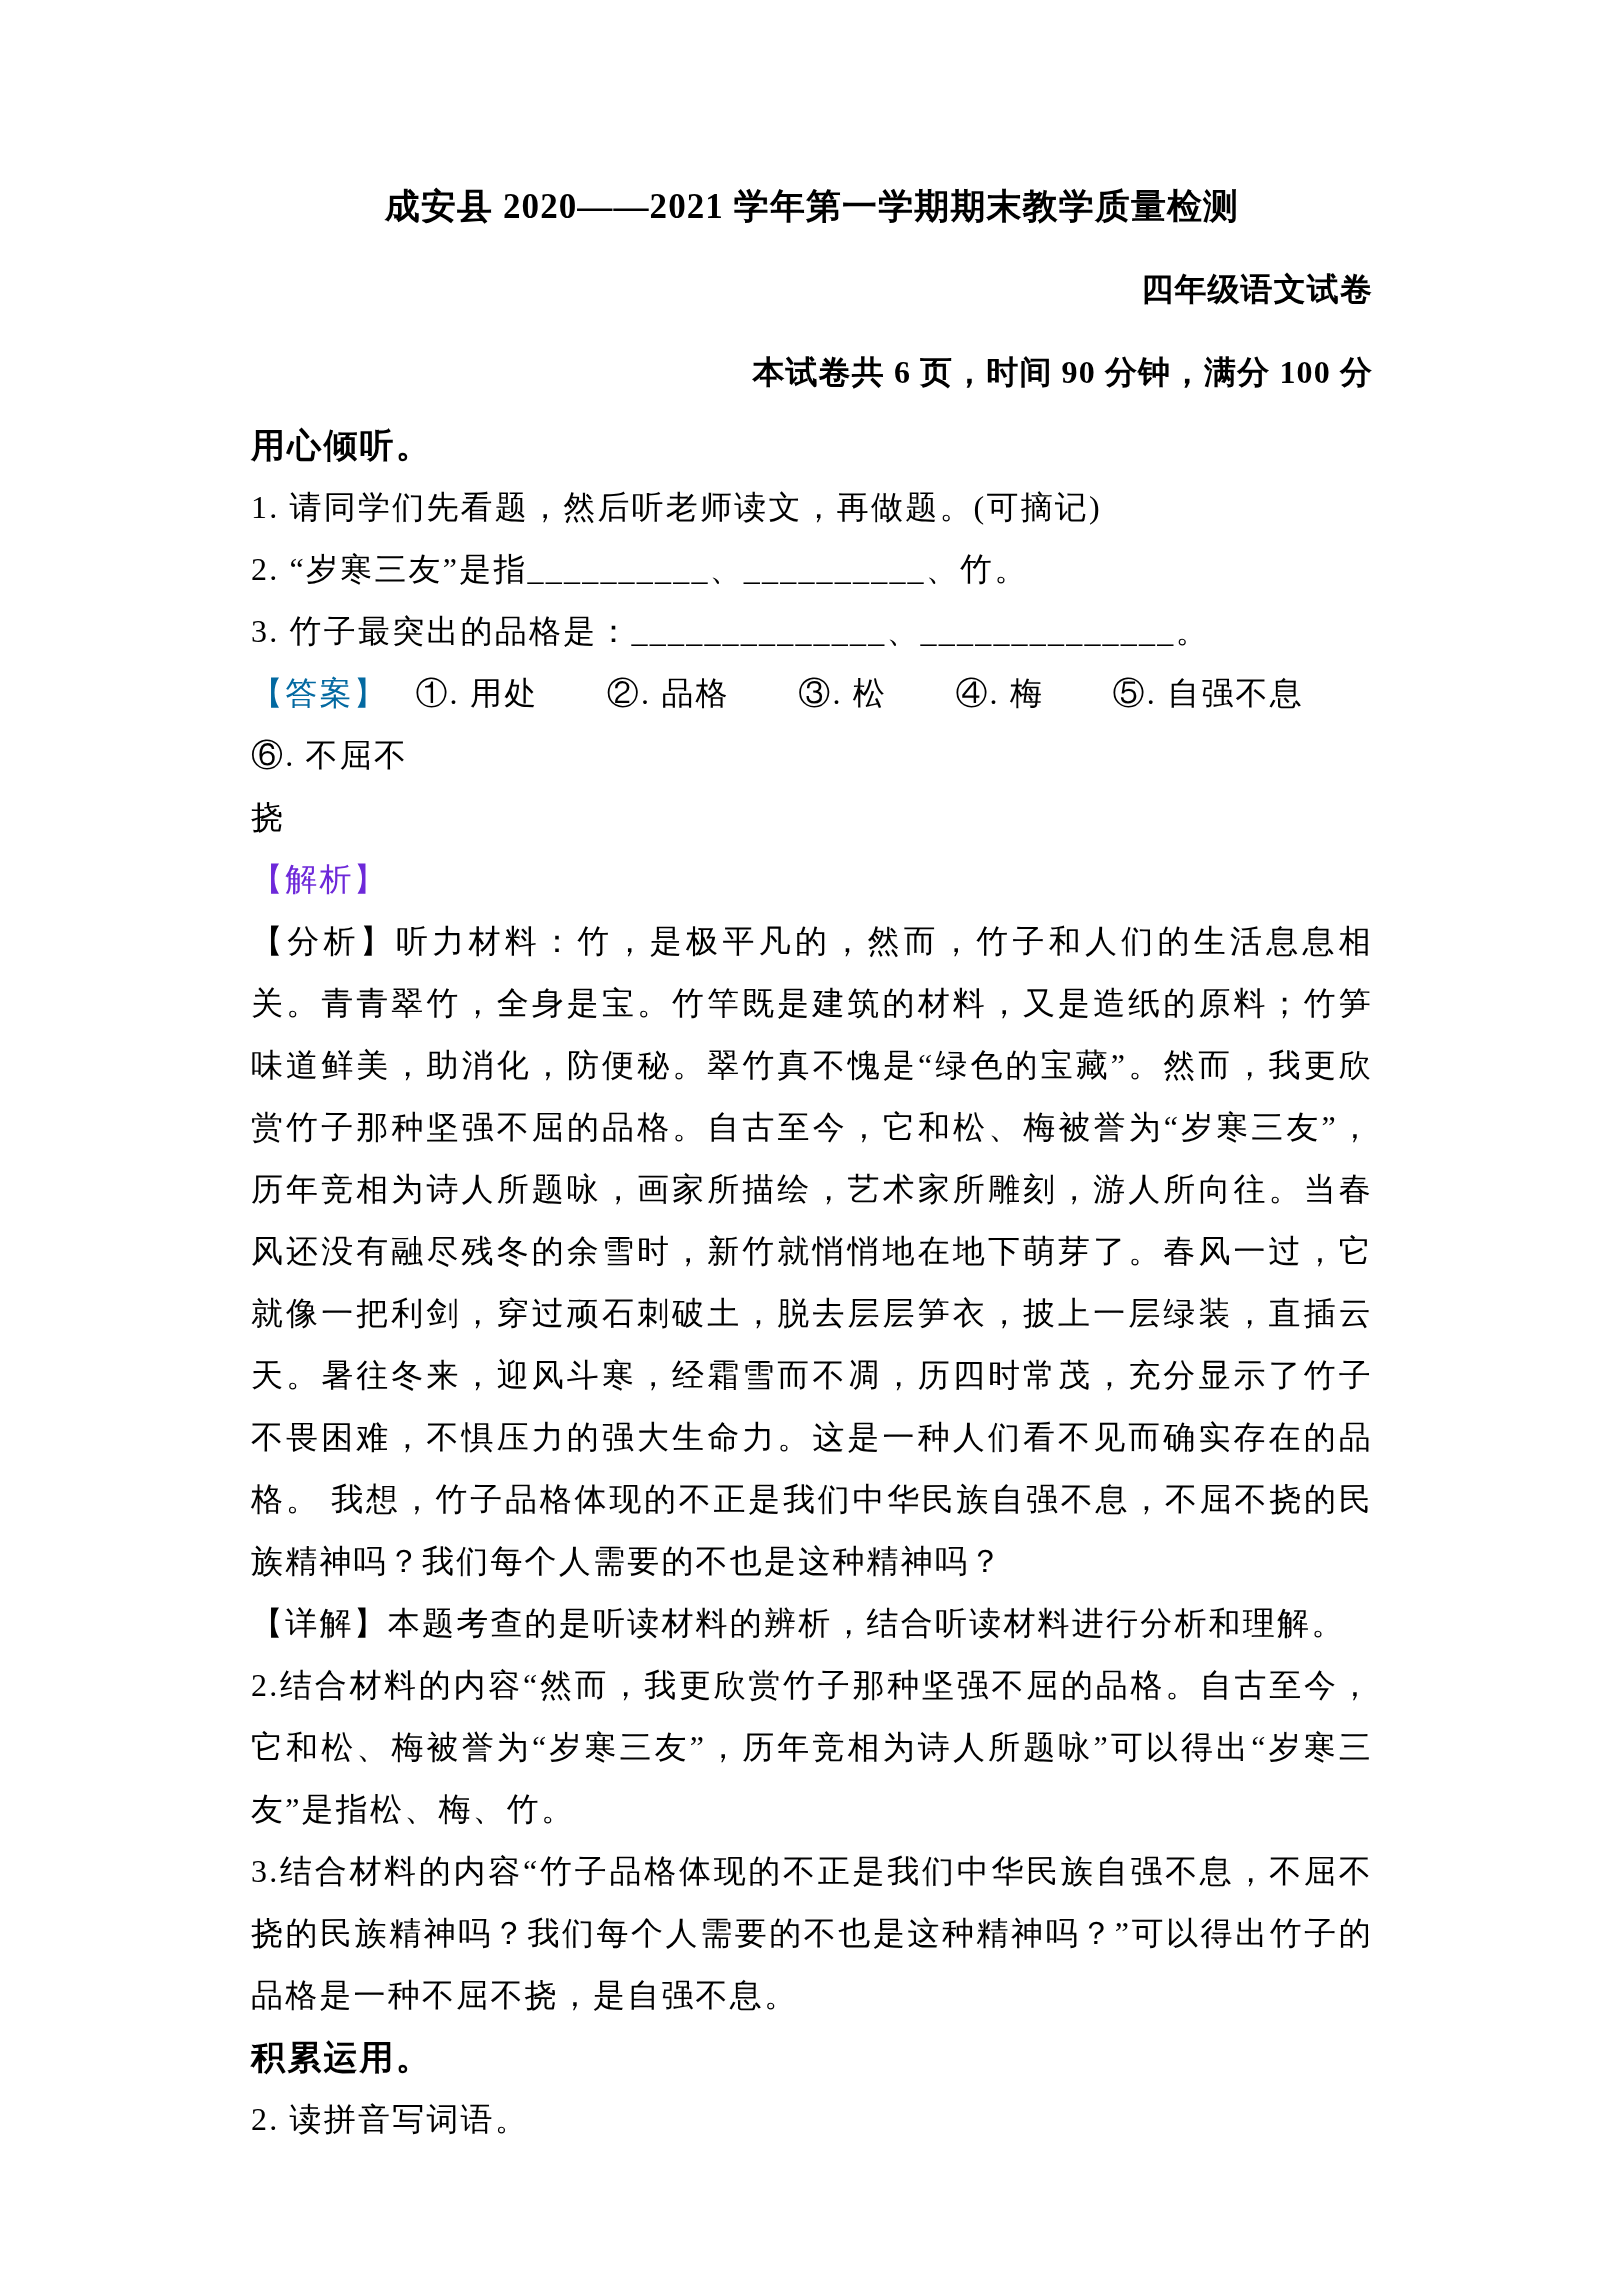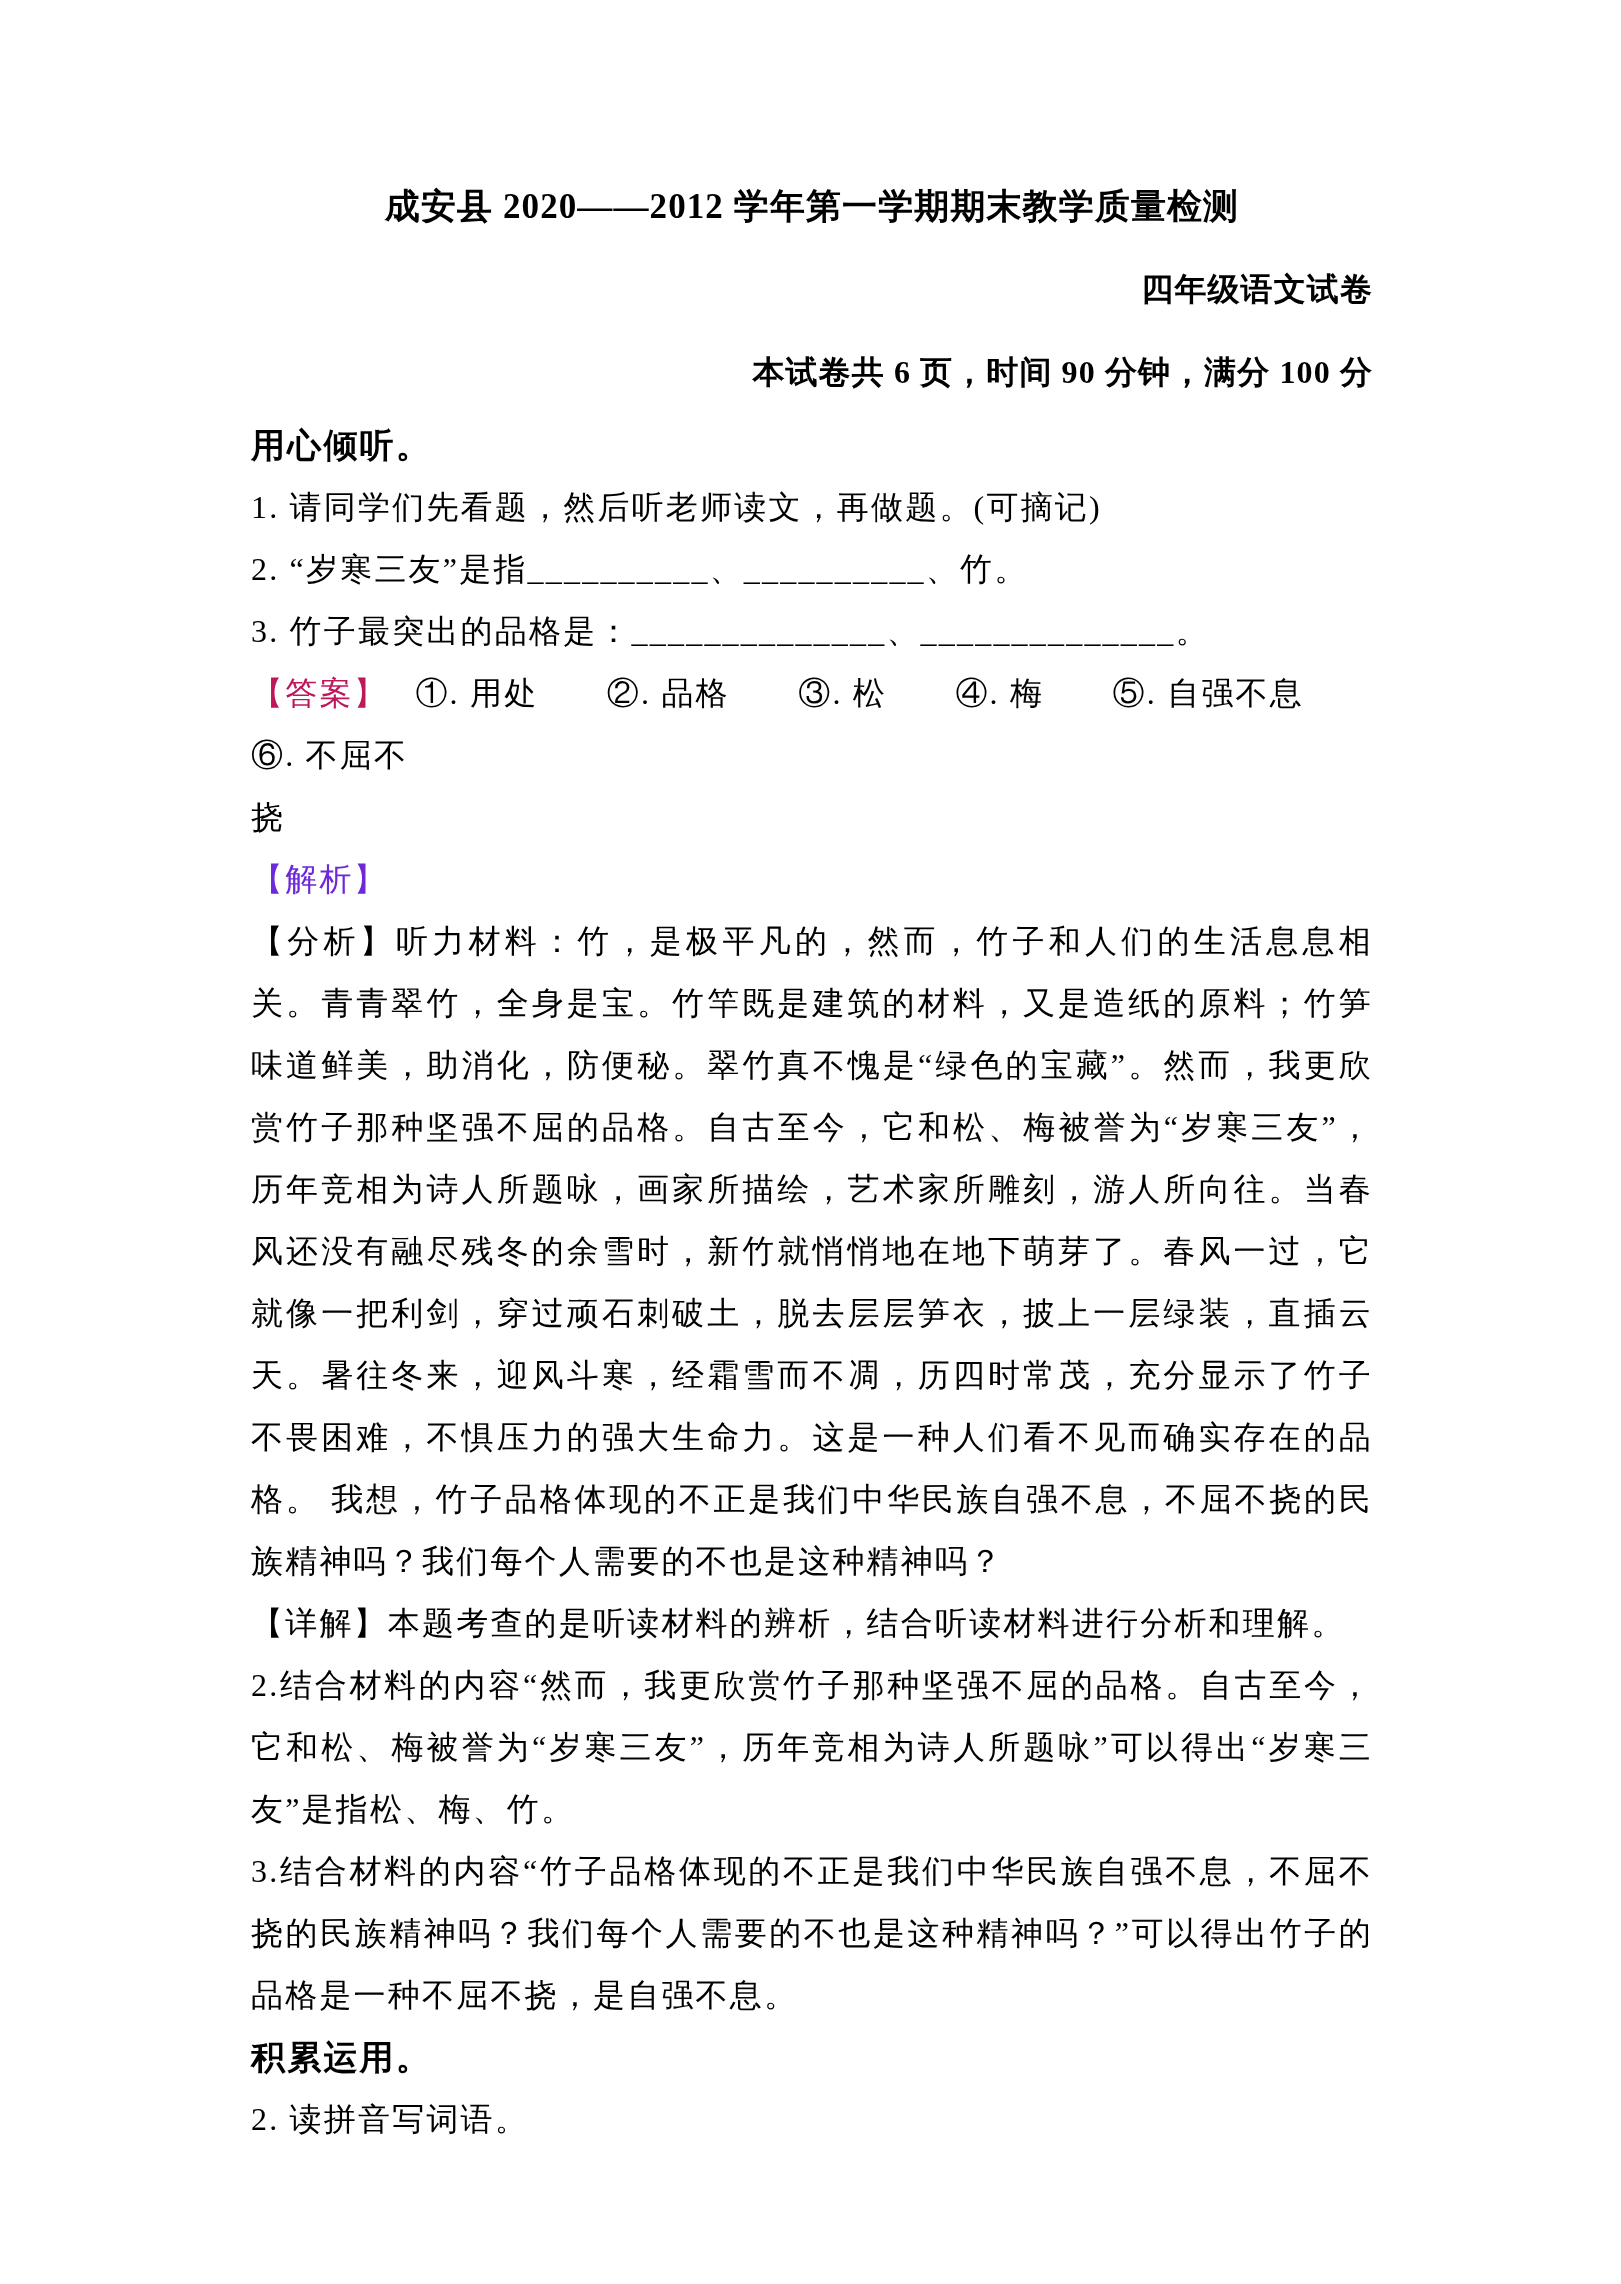--- a/index.html
+++ b/index.html
@@ -46,37 +46,37 @@
   }
   .label-gap {
     margin-right: 27.6px;
   }
 </style>
 </head>
 <body>
 
 <div class="page">
 
-  <div class="title">成安县 2020——2012 学年第一学期期末教学质量检测</div>
+  <div class="title">成安县 2020——2021 学年第一学期期末教学质量检测</div>
 
   <div class="title sub">四年级语文试卷</div>
 
   <div class="title sub">本试卷共 6 页，时间 90 分钟，满分 100 分</div>
 
   <p class="body heading">用心倾听。</p>
 
   <p class="body">1. 请同学们先看题，然后听老师读文，再做题。(可摘记)</p>
 
 
   <p class="body">2. “岁寒三友”是指__________、__________、竹。</p>
 
   <p class="body">3. 竹子最突出的品格是：______________、______________。</p>
 
   <p class="body">
-    <span class="blue label-gap" style="color: #be185d;">【答案】</span><span>①. 用处　　②. 品格　　③. 松　　④. 梅　　⑤. 自强不息　　⑥. 不屈不</span>
+    <span class="blue label-gap" style="color: #0369a1;">【答案】</span><span>①. 用处　　②. 品格　　③. 松　　④. 梅　　⑤. 自强不息　　⑥. 不屈不</span>
   </p>
 
   <p class="body">挠</p>
 
   <p class="body">
     <span class="blue" style="color: #6d28d9;">【解析】</span>
   </p>
 
   <p class="body just">【分析】听力材料：竹，是极平凡的，然而，竹子和人们的生活息息相关。青青翠竹，全身是宝。竹竿既是建筑的材料，又是造纸的原料；竹笋味道鲜美，助消化，防便秘。翠竹真不愧是“绿色的宝藏”。然而，我更欣赏竹子那种坚强不屈的品格。自古至今，它和松、梅被誉为“岁寒三友”，历年竞相为诗人所题咏，画家所描绘，艺术家所雕刻，游人所向往。当春风还没有融尽残冬的余雪时，新竹就悄悄地在地下萌芽了。春风一过，它就像一把利剑，穿过顽石刺破土，脱去层层笋衣，披上一层绿装，直插云天。暑往冬来，迎风斗寒，经霜雪而不凋，历四时常茂，充分显示了竹子不畏困难，不惧压力的强大生命力。这是一种人们看不见而确实存在的品格。 我想，竹子品格体现的不正是我们中华民族自强不息，不屈不挠的民族精神吗？我们每个人需要的不也是这种精神吗？</p>
 

